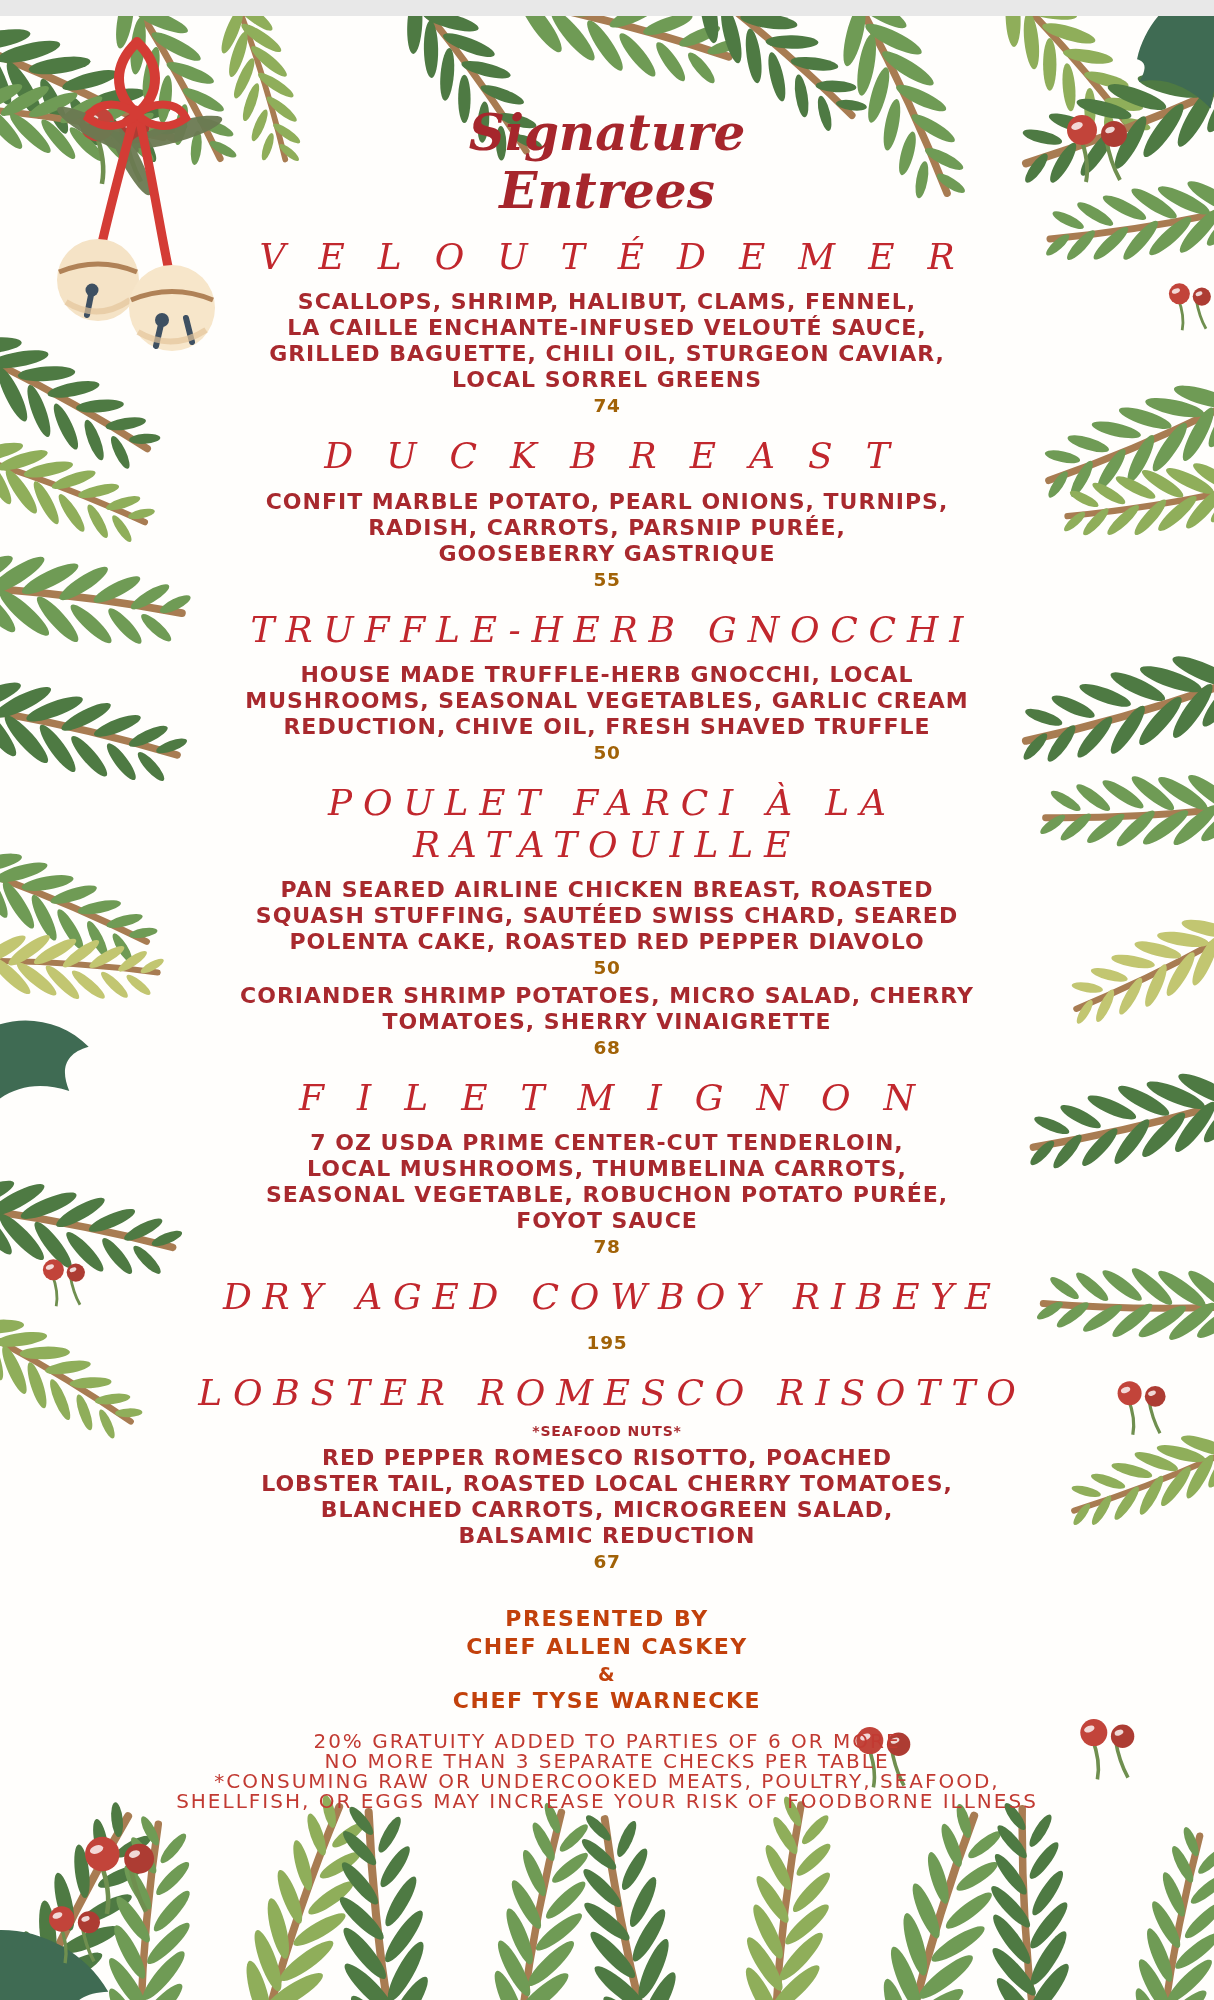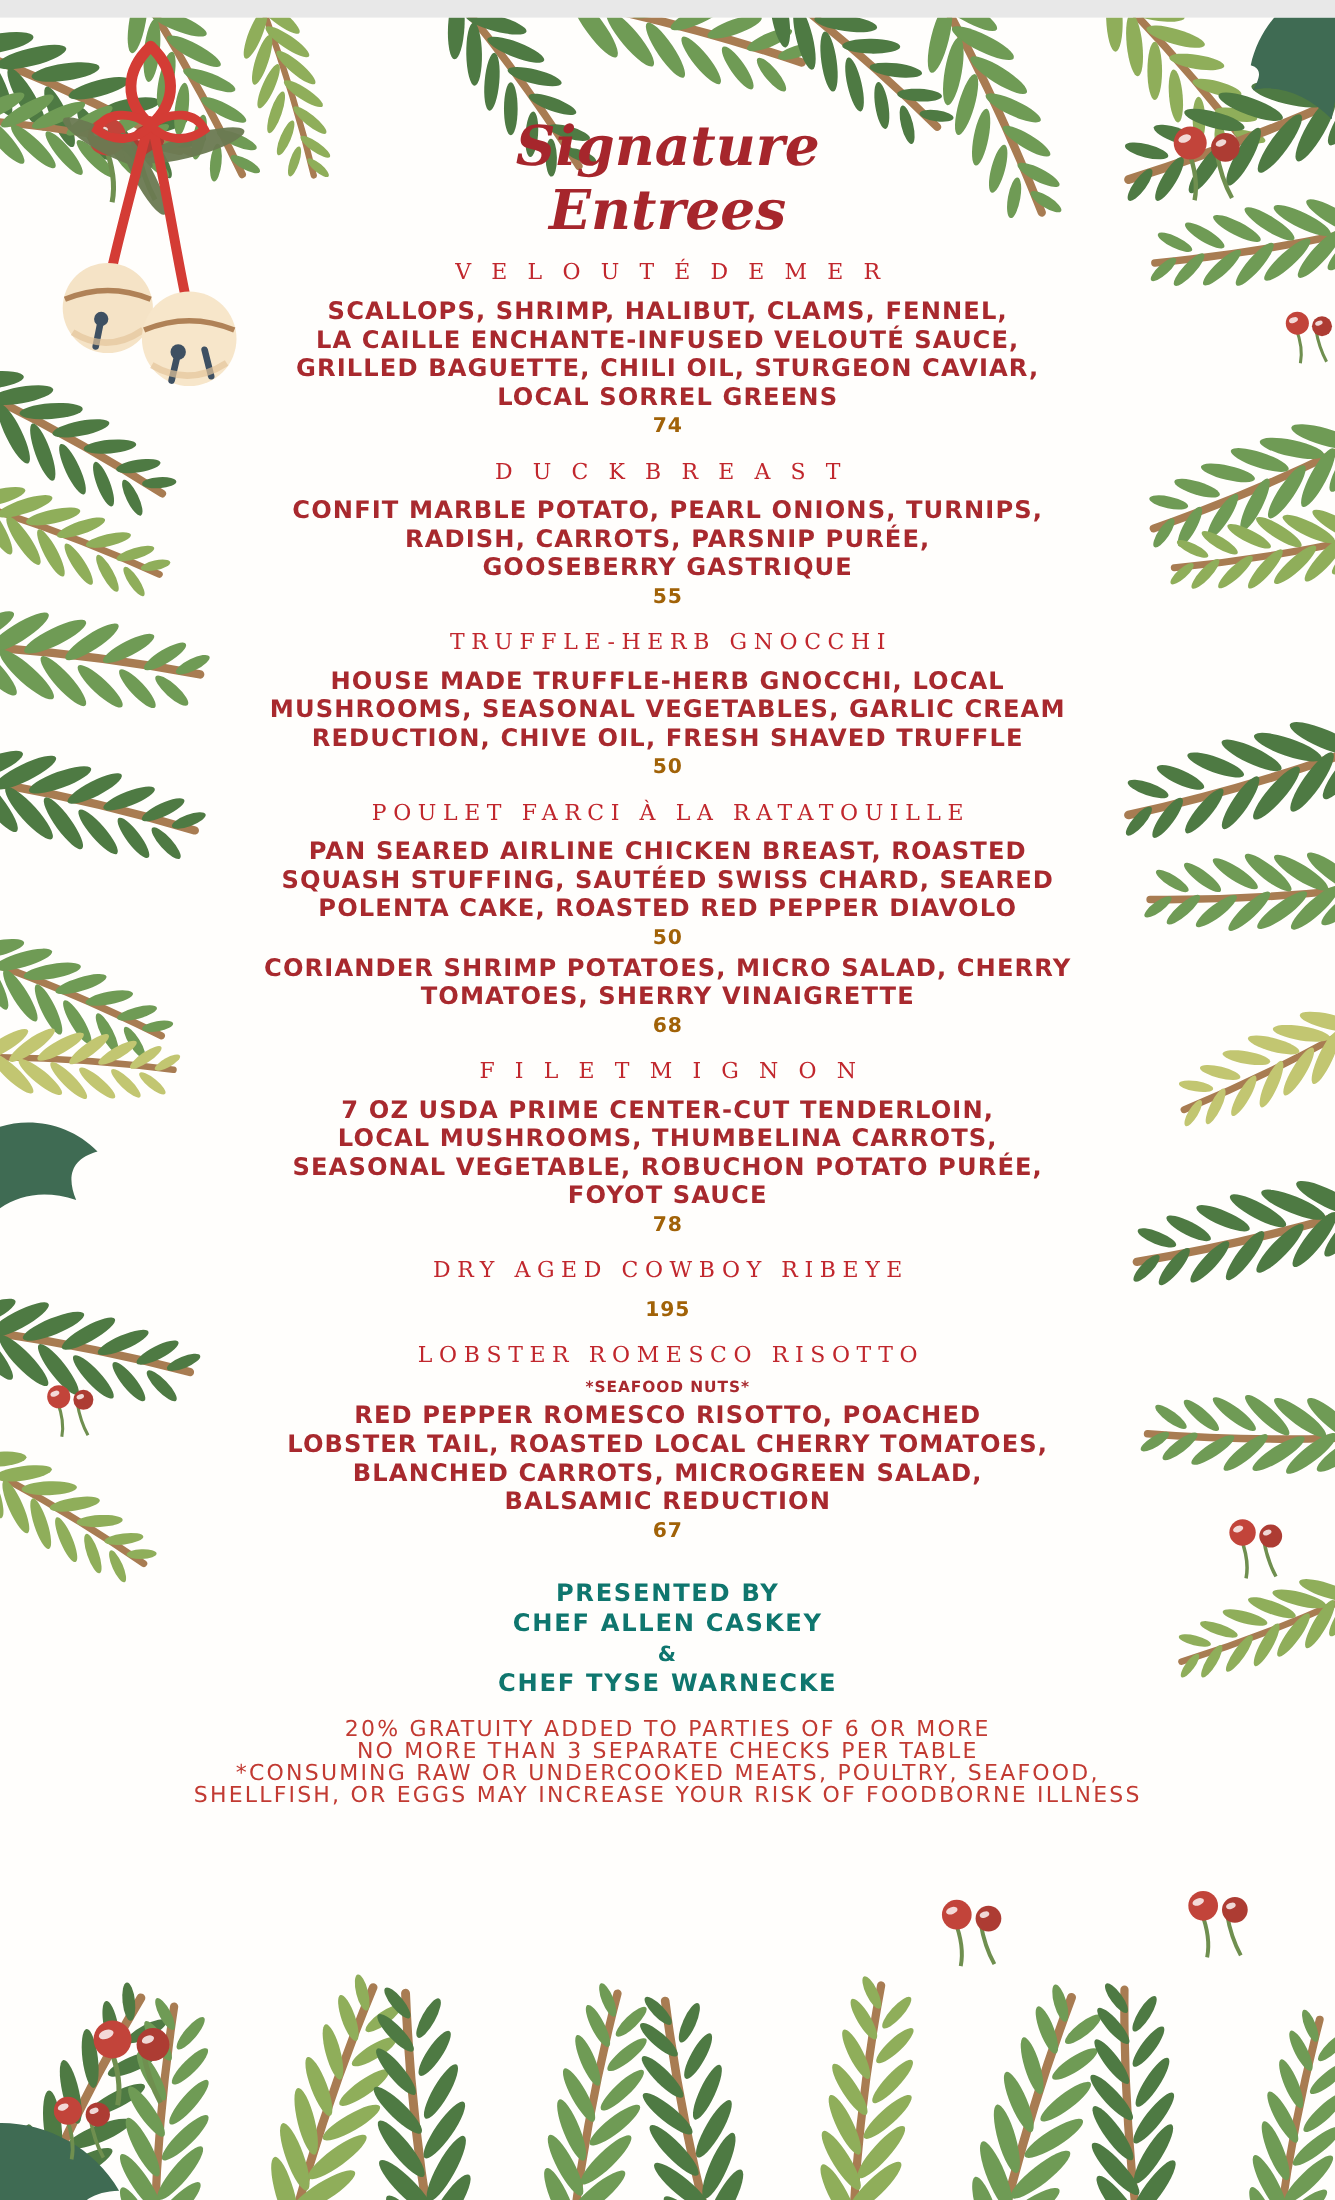--- a/index.html
+++ b/index.html
@@ -22,26 +22,27 @@
   .script-title{
     font-family:"DejaVu Serif",serif;
     font-style:italic;font-weight:700;
     font-size:50px;line-height:1.16;
     color:#a6262c;
     margin:0 0 14px 0;
   }
   .item-name{
     font-family:"DejaVu Serif",serif;
     font-weight:400;
-    font-size:20px;
+    font-size:36px;
     letter-spacing:0.30em;
     text-indent:0.30em;
     color:#c1272d;
     margin:16px 0 12px 0;
     line-height:1.15;
+    font-style:italic;
   }
   .item-desc{
     font-weight:700;
     font-size:22px;
     letter-spacing:0.045em;
     line-height:26px;
     color:#a8292e;
     white-space:pre-line;
     margin:0;
   }
@@ -53,21 +54,21 @@
     color:#a16207;
     margin:0 0 2px 0;
   }
   .item-note{
     font-weight:700;
     font-size:14px;
     letter-spacing:0.06em;
     color:#a8292e;
     margin:-2px 0 6px 0;
   }
-  .chefs{margin-top:30px;color:#0f766e;}
+  .chefs{margin-top:30px;color:#c2410c;}
   .chefs .line{
     font-weight:700;
     font-size:22px;
     letter-spacing:0.07em;
     line-height:28px;
   }
   .chefs .amp{font-size:19px;line-height:26px;}
   .fineprint{
     margin-top:16px;
     font-weight:400;

